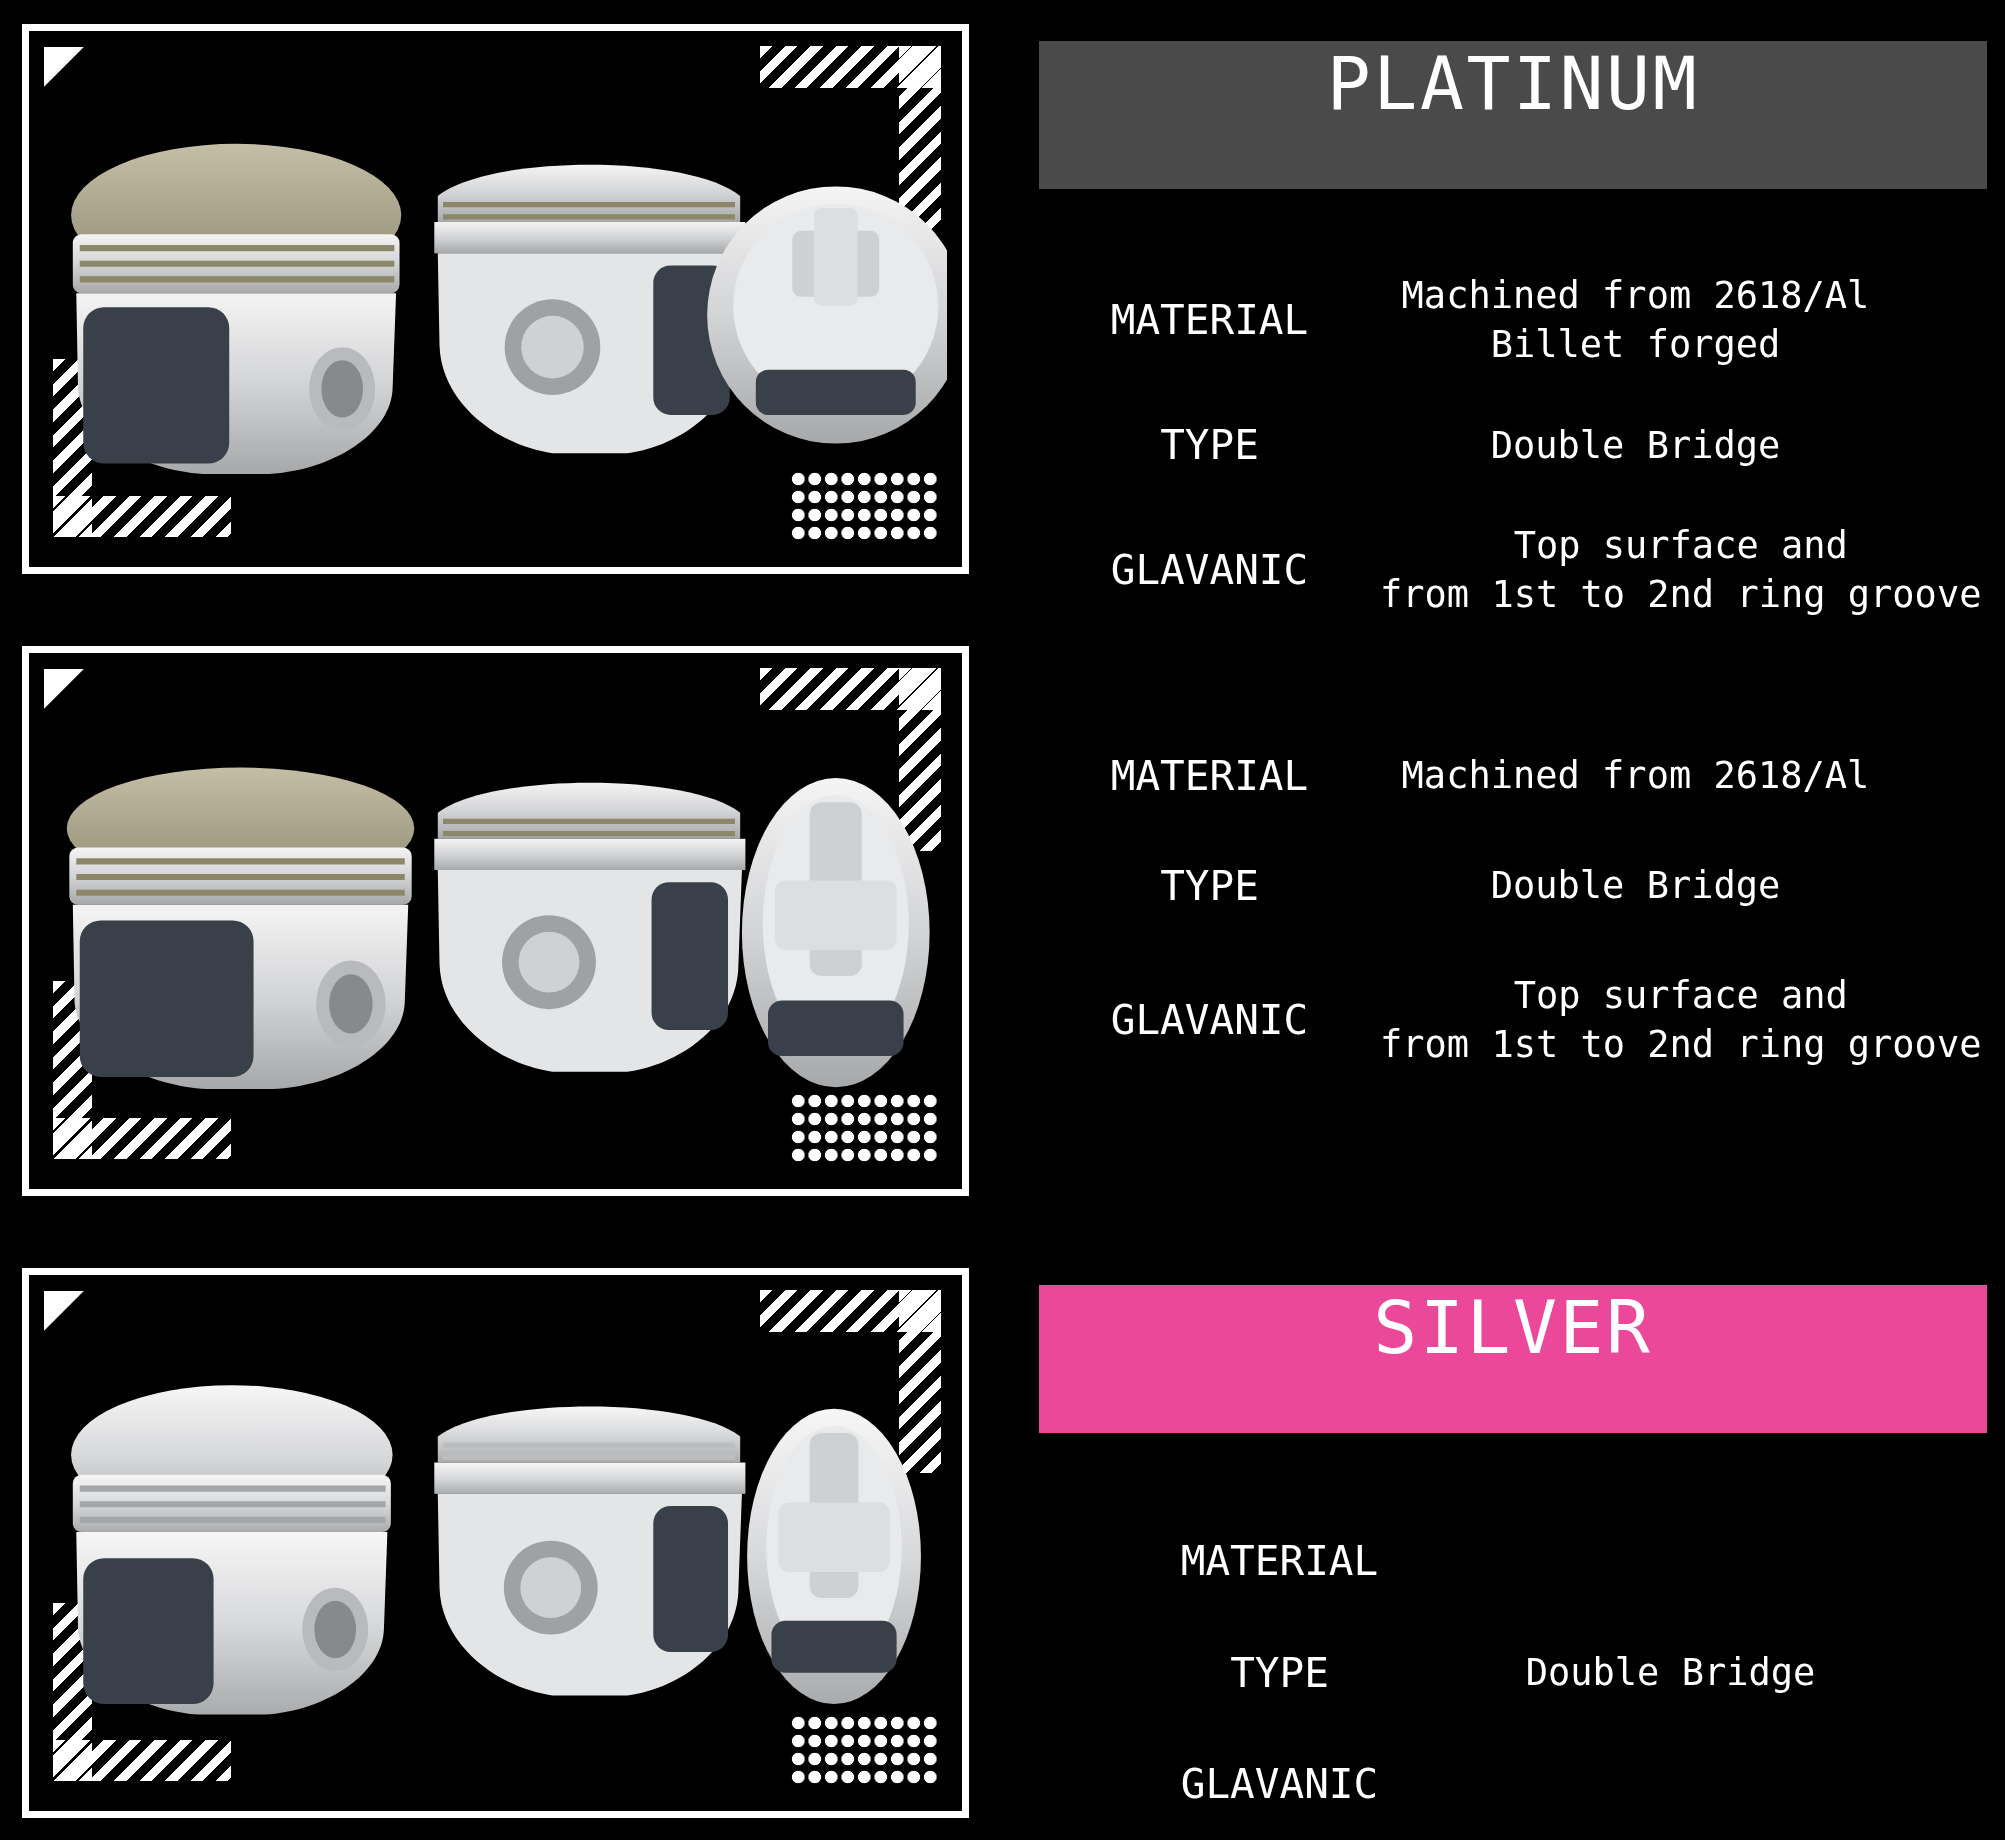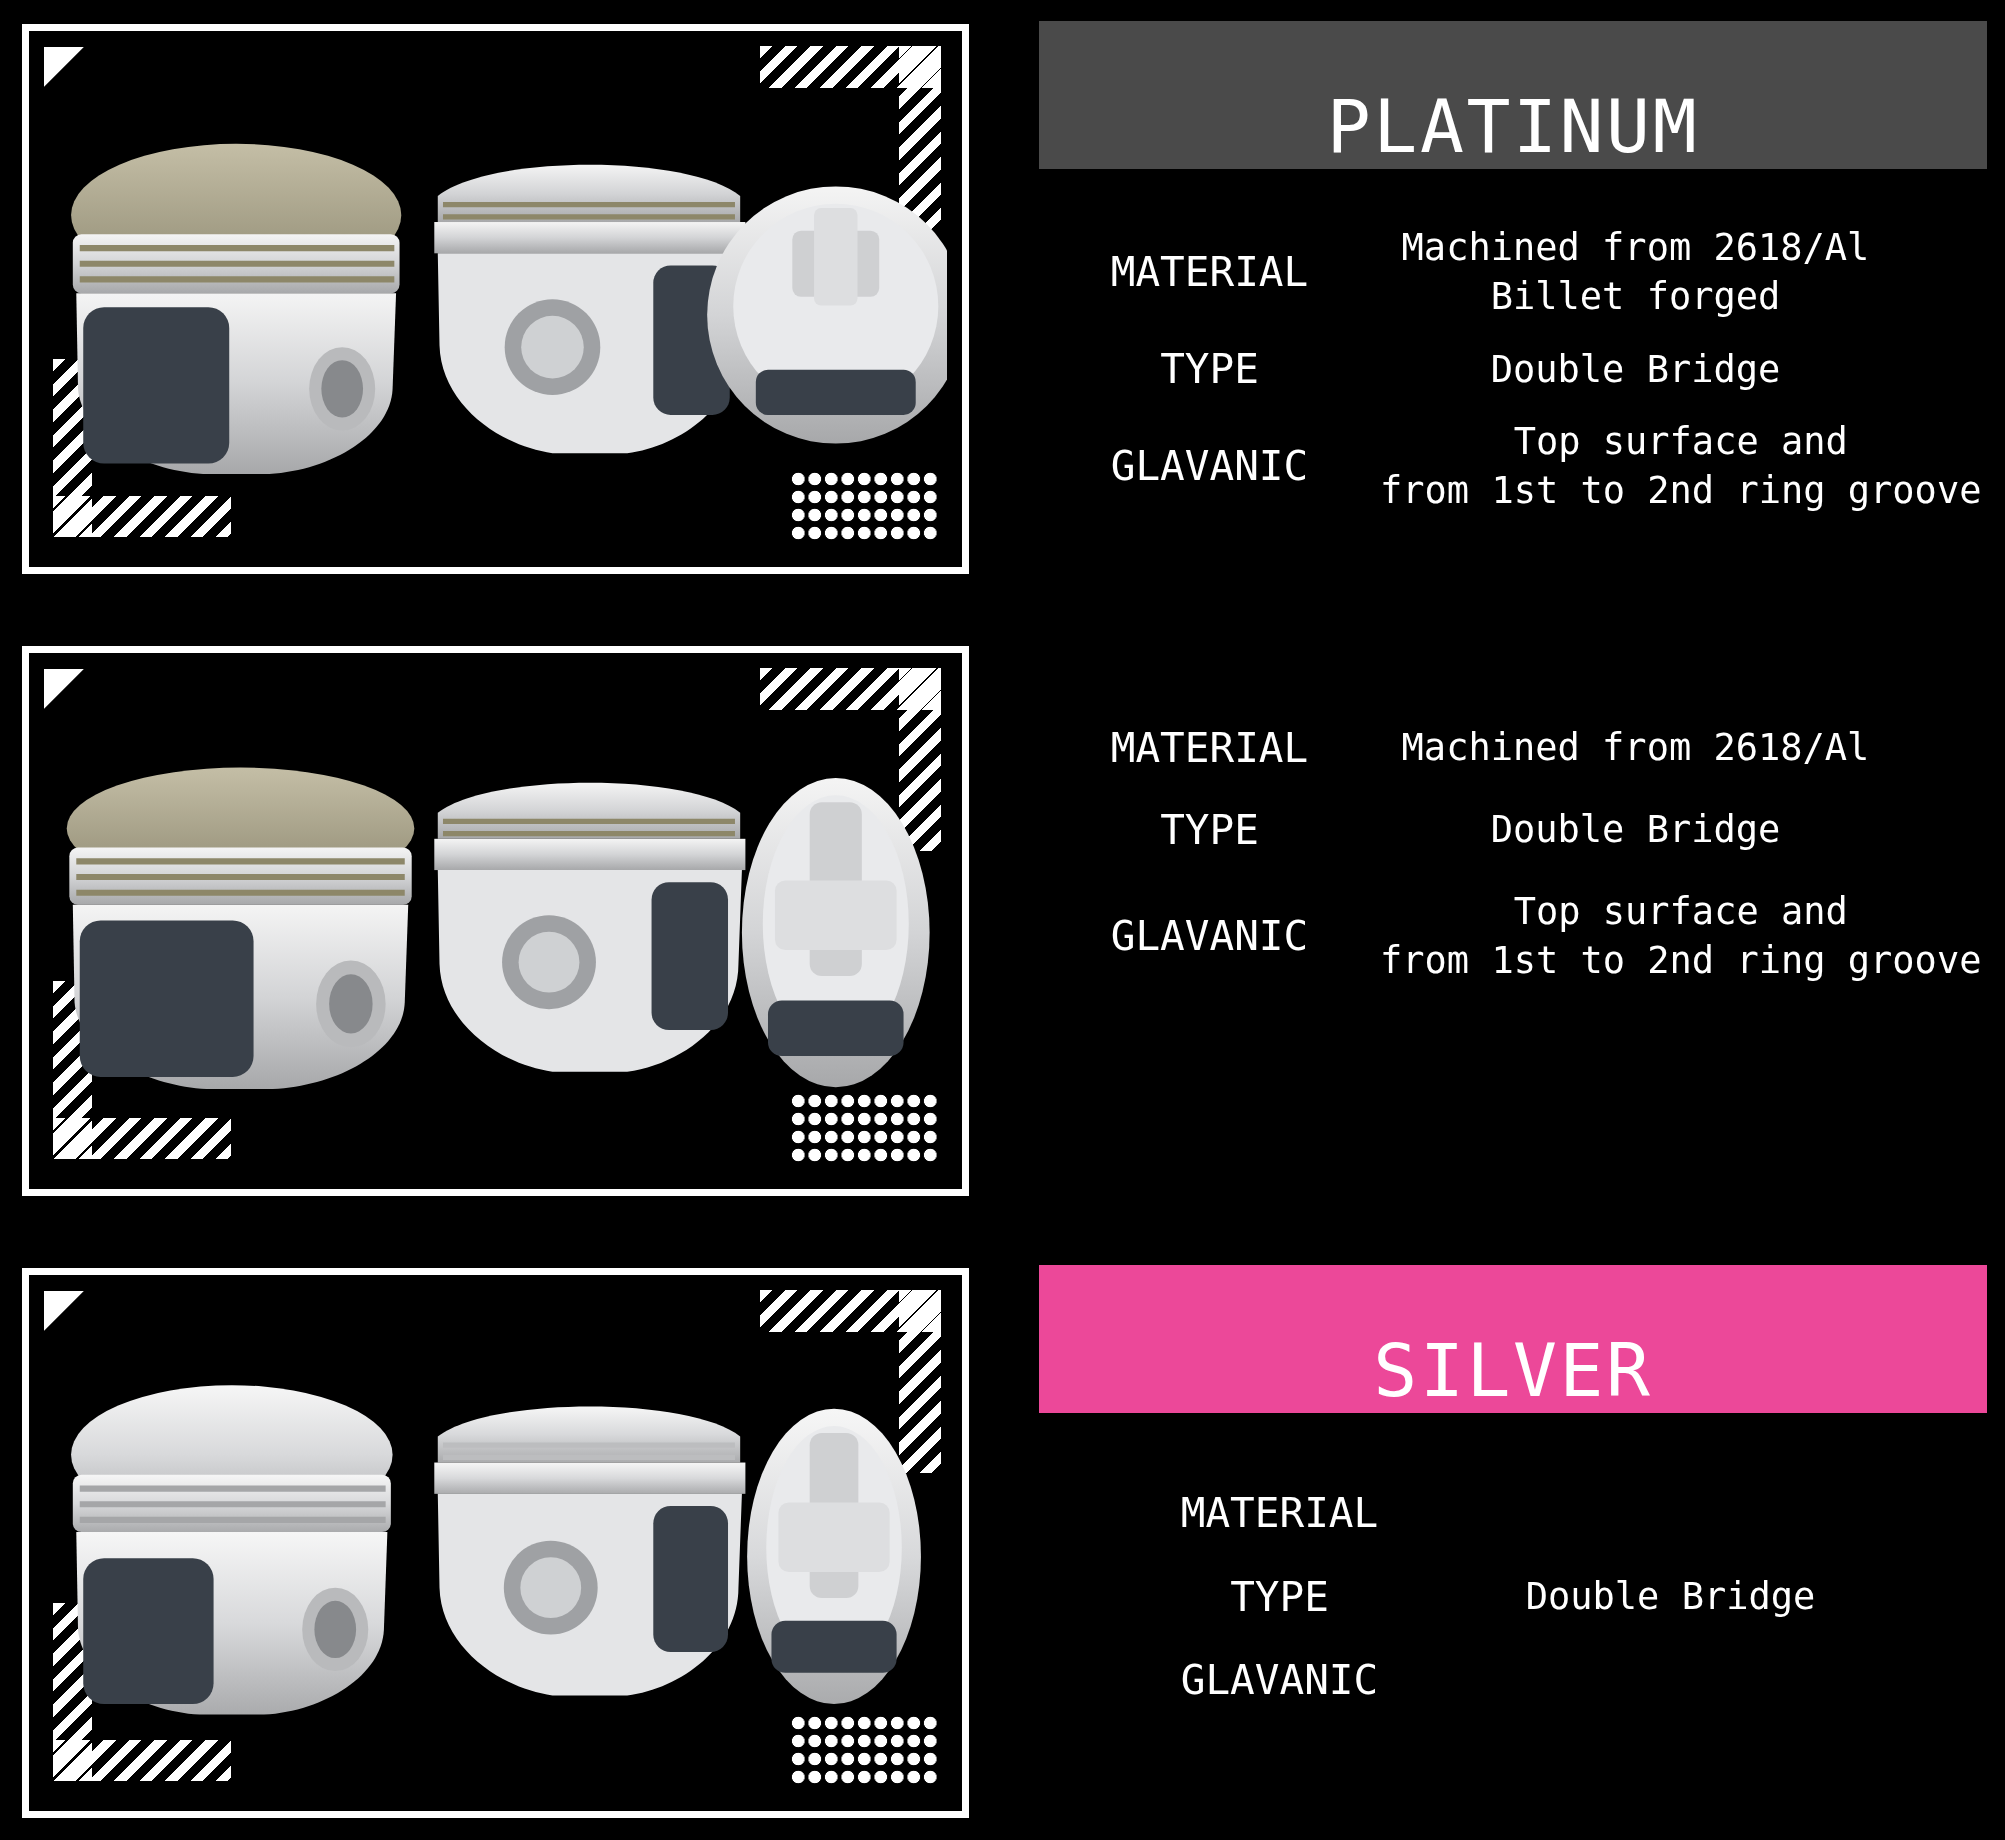--- a/index.html
+++ b/index.html
@@ -40,30 +40,30 @@
     width:149px;height:73px;
     background-image:radial-gradient(circle,#fff 6px,rgba(0,0,0,0) 6.6px);
     background-size:16.5px 18px;
   }
   .pistons{position:absolute;left:15.6px;top:97px;width:902px;height:374px;}
 
   
   .info{position:absolute;left:1039px;top:21px;width:948px;height:581px;}
   .banner{
     height:148px;
-    display:flex;align-items:flex-end;justify-content:center;
+    display:flex;align-items:flex-start;justify-content:center;margin-top:20px;
   }
   .banner-title{
     font-size:73px;letter-spacing:2.6px;color:#fff;font-weight:normal;
   }
   .specs{display:flex;flex-direction:column;padding-right:96px;}
   .tier-platinum .specs{margin-top:54px;}
   .tier-gold .specs{margin-top:80px;}
   .tier-silver .specs{margin-top:76px;margin-left:70px;}
-  .spec-row{display:flex;align-items:center;}
+  .spec-row{display:flex;align-items:center;margin-top:28px;}
   .tier-platinum .spec-row{margin-bottom:23.5px;}
   .tier-gold .spec-row{margin-bottom:33px;}
   .tier-silver .spec-row{margin-bottom:35px;}
   .spec-label{
     flex:0 0 341px;text-align:center;
     font-size:41px;color:#fff;
   }
   .spec-value{flex:1;text-align:center;}
   .spec-value .line{
     font-size:37px;line-height:49px;color:#fff;white-space:nowrap;

